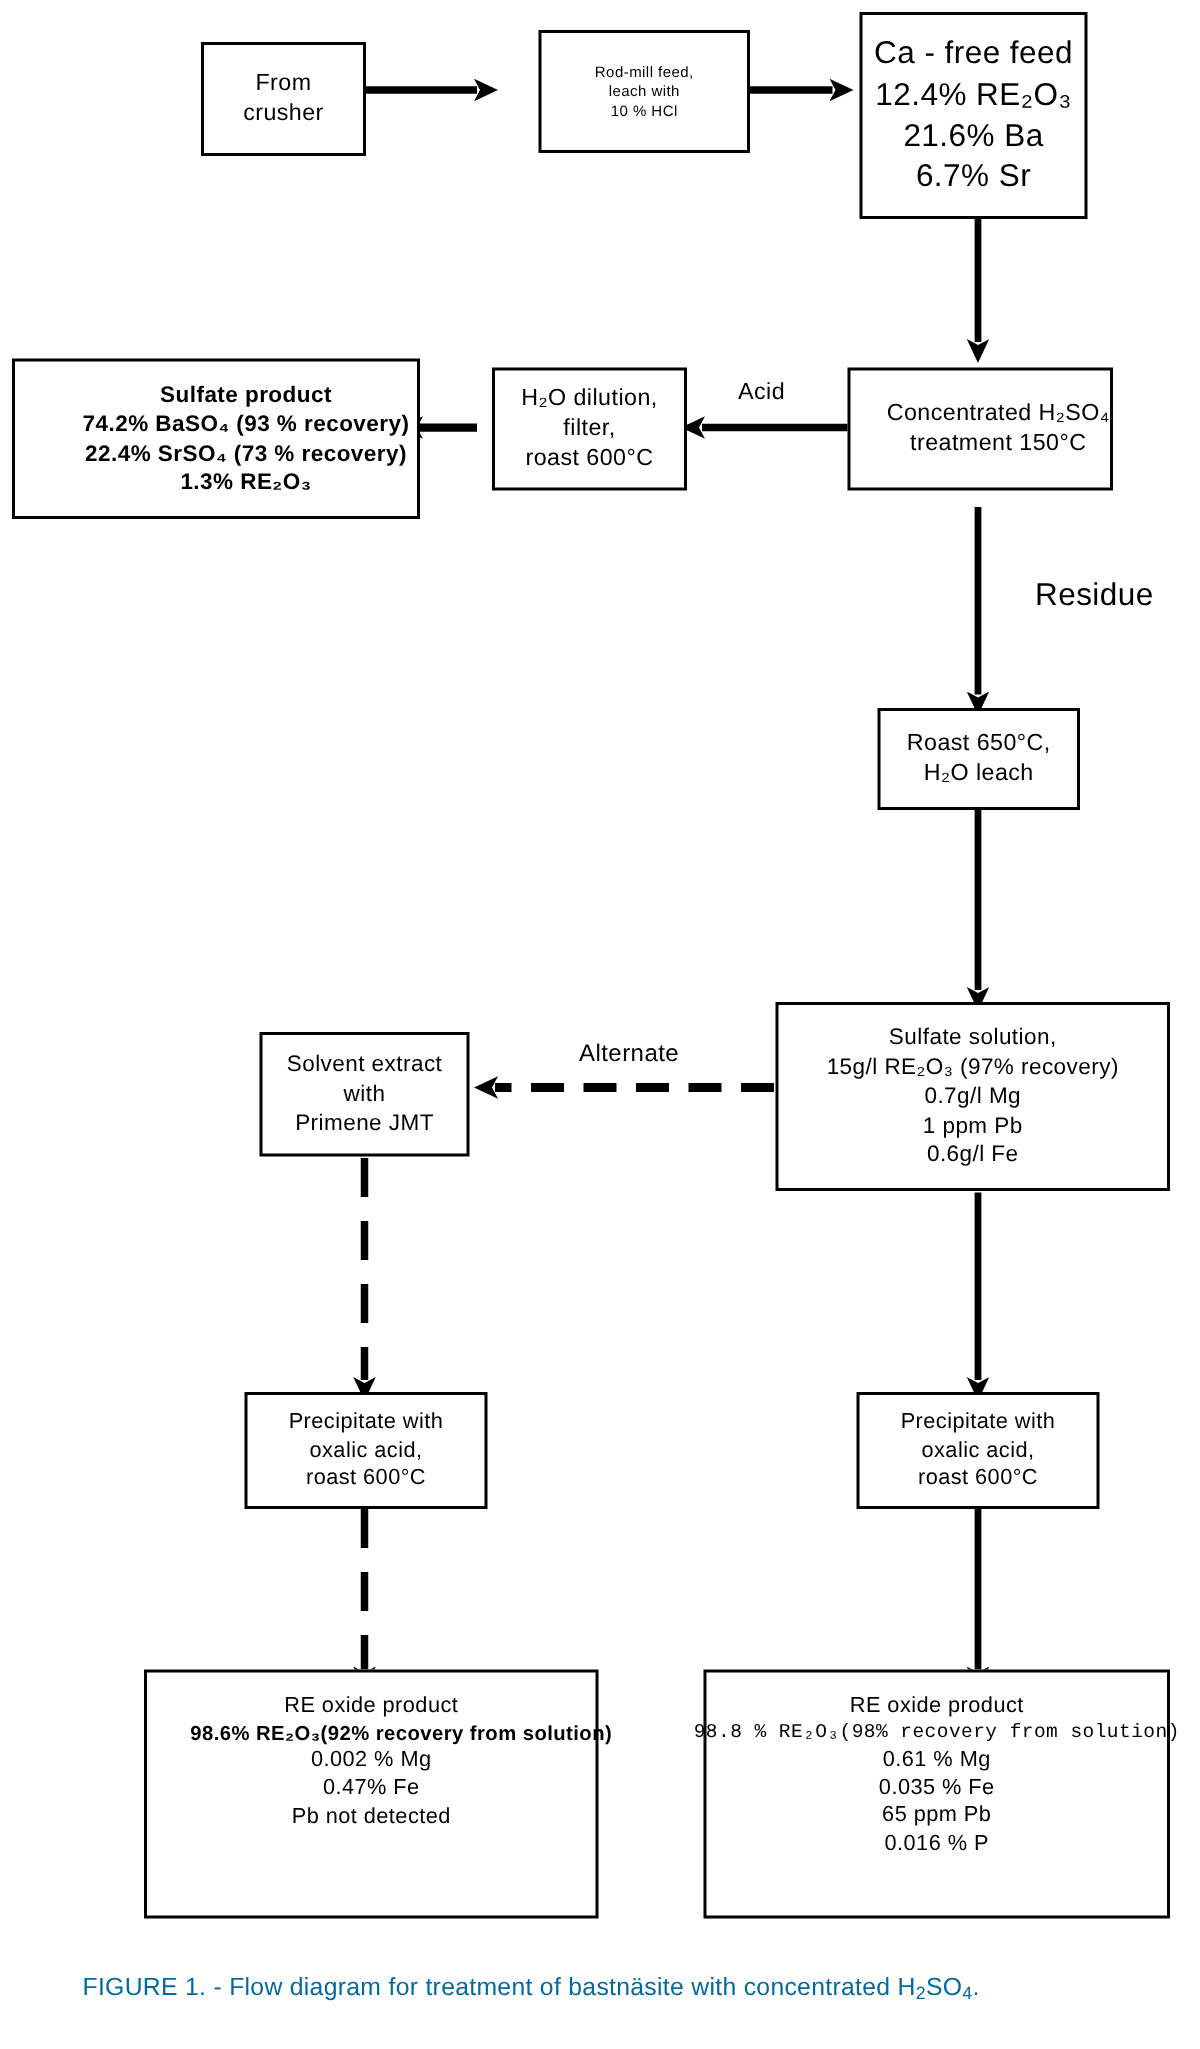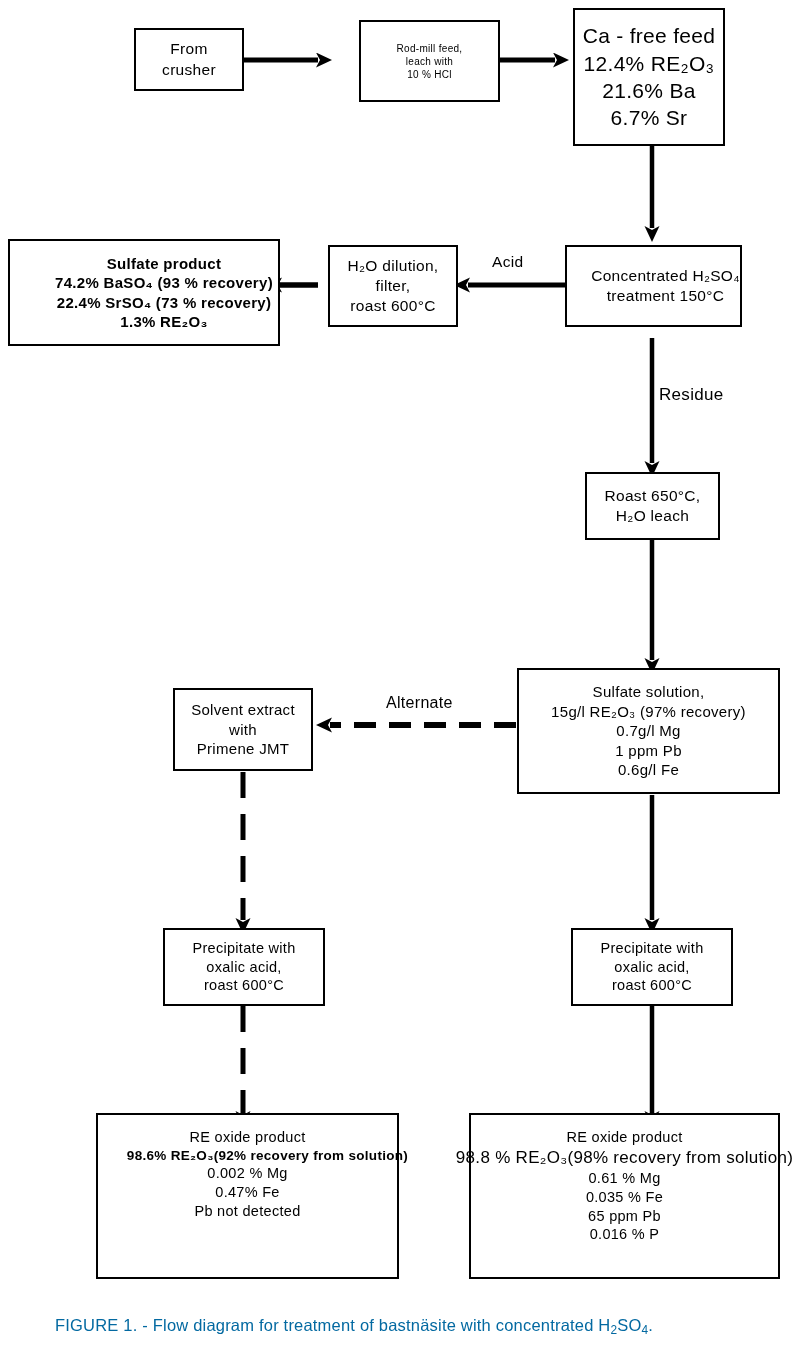--- a/index.html
+++ b/index.html
@@ -85,21 +85,21 @@
 
     <line x1="243" y1="772" x2="243" y2="920" stroke="#000" stroke-width="5" stroke-dasharray="26,16" marker-end="url(#ahL)"></line>
 
     <line x1="652" y1="795" x2="652" y2="920" stroke="#000" stroke-width="4.5" marker-end="url(#ahL)"></line>
 
     <line x1="243" y1="1006" x2="243" y2="1113" stroke="#000" stroke-width="5" stroke-dasharray="26,16" marker-end="url(#ahL)"></line>
 
     <line x1="652" y1="1006" x2="652" y2="1113" stroke="#000" stroke-width="4.5" marker-end="url(#ahL)"></line>
   </svg>
 
-  <div class="box" style="left:134px;top:28px;width:110px;height:63px;font-size:15.5px;">
+  <div class="box" style="left:134px;top:28px;width:110px;height:76px;font-size:15.5px;">
     <span class="ln">From</span>
     <span class="ln">crusher</span>
   </div>
 
   <div class="box" style="left:328px;top:20px;width:141px;height:82px;font-size:10px;margin-left:31px;">
     <span class="ln">Rod-mill feed,</span>
     <span class="ln">leach with</span>
     <span class="ln">10 %  HCl</span>
   </div>
 
@@ -162,28 +162,28 @@
   <div class="box" style="left:96px;top:1113px;width:303px;height:166px;font-size:14.5px;justify-content:flex-start;padding-top:13px;">
     <span class="ln">RE oxide  product</span>
     <span class="ln b-bold" style="font-size:13.5px;">98.6% RE₂O₃(92% recovery from solution)</span>
     <span class="ln">0.002 % Mg</span>
     <span class="ln">0.47% Fe</span>
     <span class="ln">Pb  not  detected</span>
   </div>
 
   <div class="box" style="left:469px;top:1113px;width:311px;height:166px;font-size:14.5px;justify-content:flex-start;padding-top:13px;">
     <span class="ln">RE  oxide product</span>
-    <span class="ln" style="font-size:17px;">98.8 %  RE₂O₃(98% recovery from solution)</span>
+    <span class="ln" style="font-size:13px;font-family:Liberation Mono, monospace;">98.8 %  RE₂O₃(98% recovery from solution)</span>
     <span class="ln">0.61 % Mg</span>
     <span class="ln">0.035 % Fe</span>
     <span class="ln">65 ppm Pb</span>
     <span class="ln">0.016 % P</span>
   </div>
 
   <div class="lbl" style="left:492px;top:253px;font-size:15.5px;">Acid</div>
-  <div class="lbl" style="left:659px;top:385px;font-size:17px;">Residue</div>
+  <div class="lbl" style="left:690px;top:385px;font-size:21px;">Residue</div>
   <div class="lbl" style="left:386px;top:694px;font-size:16px;">Alternate</div>
 
   <div id="caption">
     <span>FIGURE 1. - </span><span>Flow diagram for treatment of bastnäsite with concentrated H</span><sub>2</sub><span>SO</span><sub>4</sub><span>.</span>
   </div>
 
 </div>
 
 </body></html>

